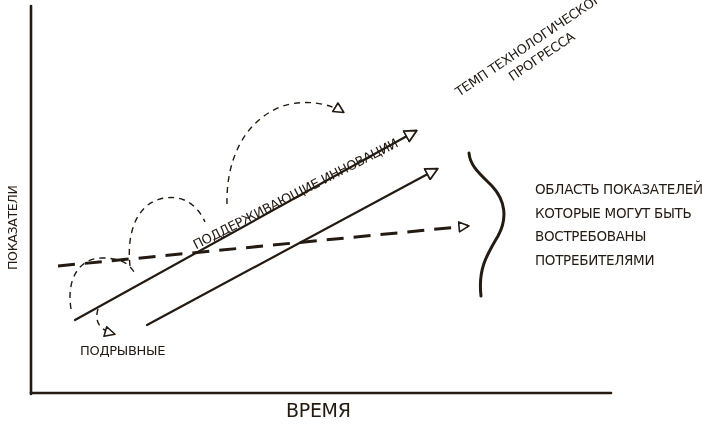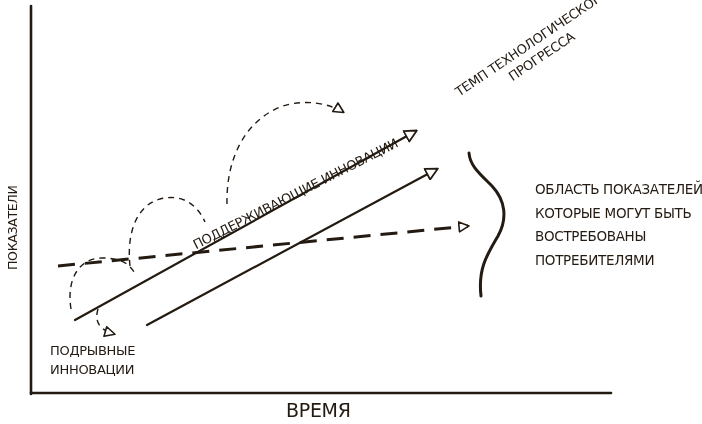--- a/index.html
+++ b/index.html
@@ -10,21 +10,21 @@
     .lbl { position: absolute; font-family: "DejaVu Sans", sans-serif; font-size: 13px;
            letter-spacing: -0.3px; color: #231a12; line-height: 18px; white-space: nowrap;
            text-transform: uppercase; }
     .ylabel { left: 4px; top: 270px; transform-origin: 0 0; transform: rotate(-90deg); font-size: 12.5px; }
     .xlabel { left: 286px; top: 401px; font-size: 19px; }
     .tempo { left: 452px; top: 86px; transform-origin: 0 0; transform: rotate(-34deg); text-align: center; line-height: 17px; }
     .tempo div { white-space: nowrap; }
     .sustain { left: 190px; top: 238px; transform-origin: 0 0; transform: rotate(-27deg); font-size: 13px; }
     .users { left: 298px; top: 239px; line-height: 25px; font-size: 13.5px; }
     .region { left: 535px; top: 178px; line-height: 23.5px; font-size: 13.5px; }
-    .disrupt { left: 50px; top: 341px; line-height: 19px; font-size: 13px; }
+    .disrupt { left: 80px; top: 341px; line-height: 19px; font-size: 13px; }
   </style>
 </head>
 <body>
 
 <div class="canvas">
   <svg width="702" height="424" viewBox="0 0 702 424">
     <defs>
       <marker id="tri" viewBox="0 0 14 14" refX="12" refY="7" markerWidth="14" markerHeight="14" orient="auto" markerUnits="userSpaceOnUse">
         <path d="M1,1 L13,7 L1,13 Z" fill="#ffffff" stroke="#231a12" stroke-width="1.8" stroke-linejoin="round"></path>
       </marker>
@@ -69,15 +69,14 @@
 
   <div class="lbl region">
     <div>Область показателей,</div>
     <div>которые могут быть</div>
     <div>востребованы</div>
     <div>потребителями</div>
   </div>
 
   <div class="lbl disrupt">
     <div>Подрывные</div>
-    <div>инновации</div>
   </div>
 </div>
 
 </body></html>

